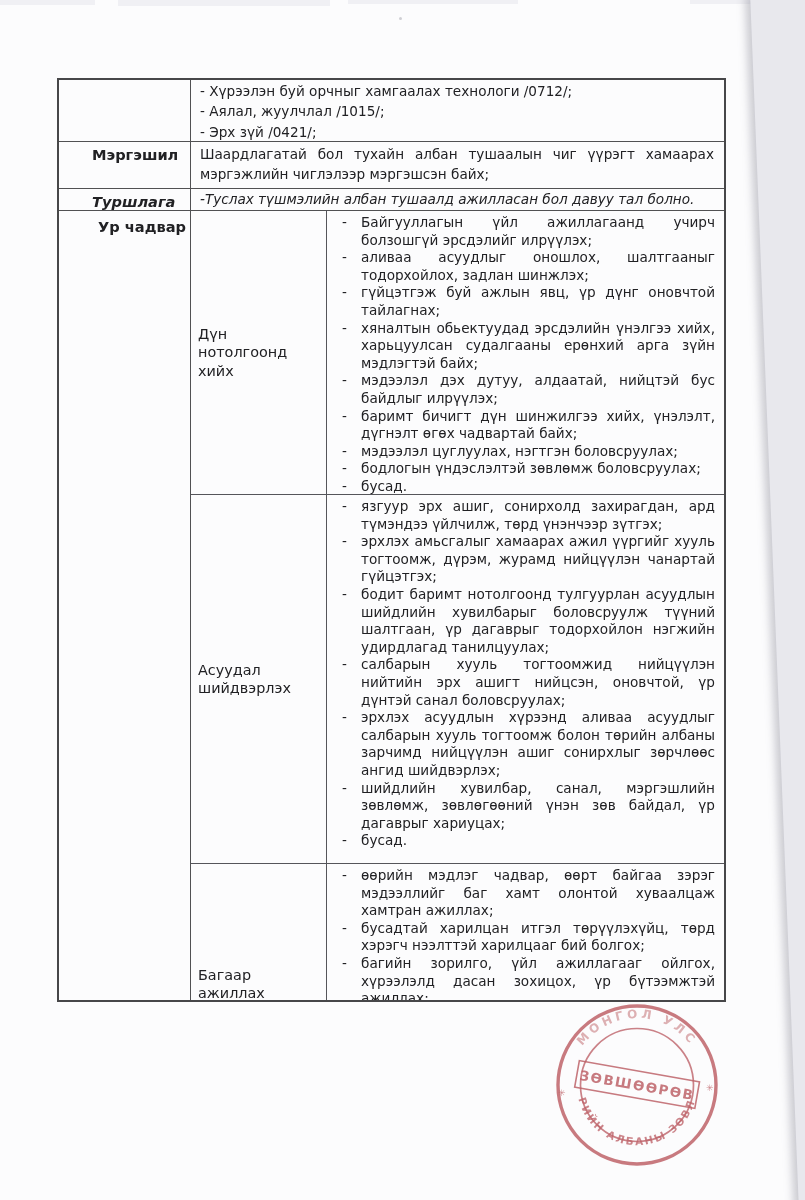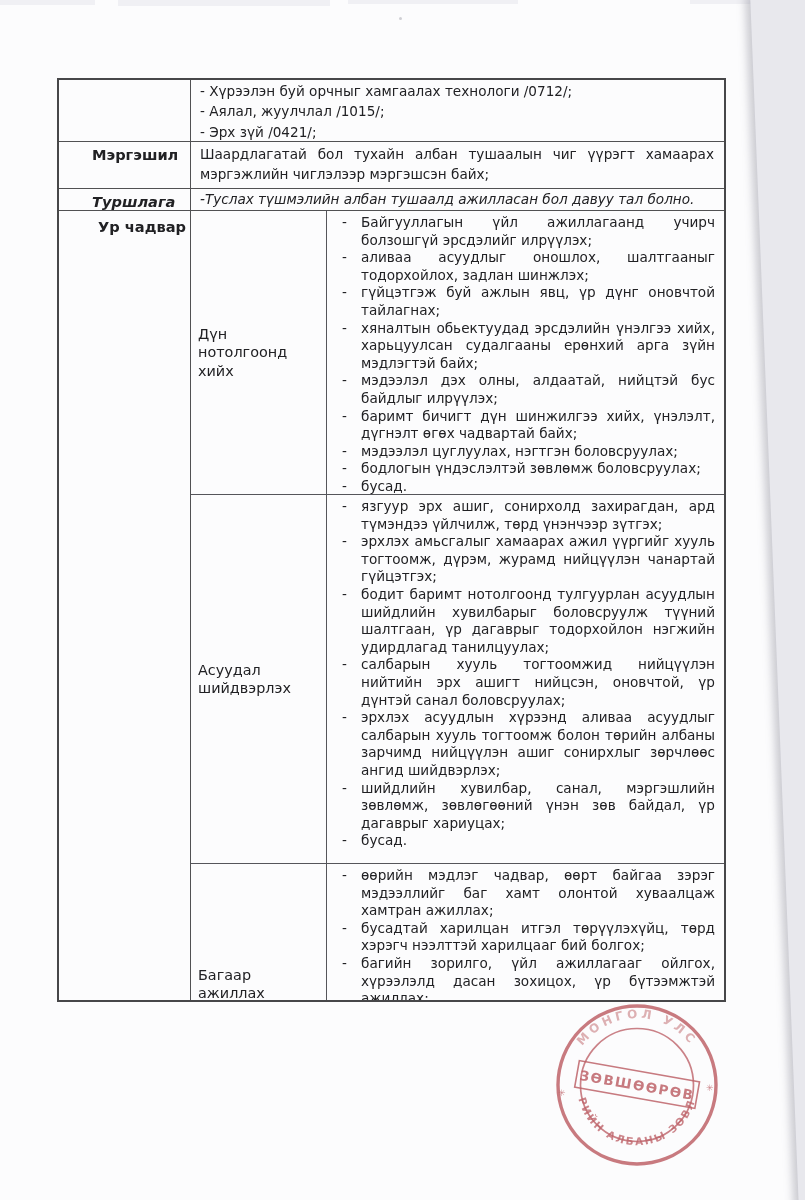--- a/index.html
+++ b/index.html
@@ -111,21 +111,21 @@
               <div class="bullet-item">
                 <span class="dash">-</span>
                 <span class="btxt">гүйцэтгэж буй ажлын явц, үр дүнг оновчтой тайлагнах;</span>
               </div>
               <div class="bullet-item">
                 <span class="dash">-</span>
                 <span class="btxt">хяналтын обьектуудад эрсдэлийн үнэлгээ хийх, харьцуулсан судалгааны ерөнхий арга зүйн мэдлэгтэй байх;</span>
               </div>
               <div class="bullet-item">
                 <span class="dash">-</span>
-                <span class="btxt">мэдээлэл дэх олны, алдаатай, нийцтэй бус байдлыг илрүүлэх;</span>
+                <span class="btxt">мэдээлэл дэх дутуу, алдаатай, нийцтэй бус байдлыг илрүүлэх;</span>
               </div>
               <div class="bullet-item">
                 <span class="dash">-</span>
                 <span class="btxt">баримт бичигт дүн шинжилгээ хийх, үнэлэлт, дүгнэлт өгөх чадвартай байх;</span>
               </div>
               <div class="bullet-item">
                 <span class="dash">-</span>
                 <span class="btxt">мэдээлэл цуглуулах, нэгтгэн боловсруулах;</span>
               </div>
               <div class="bullet-item">

